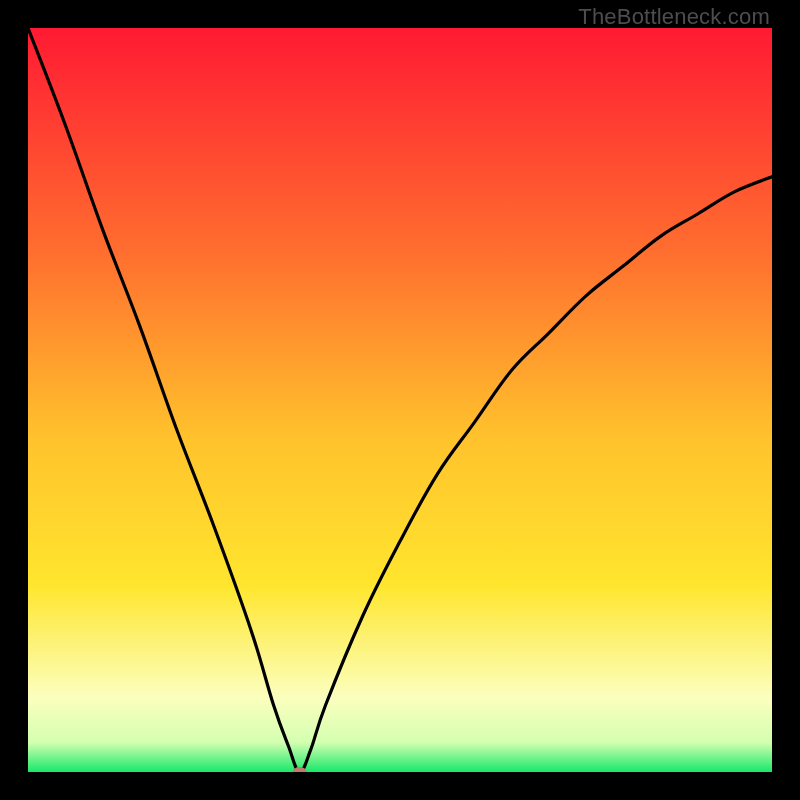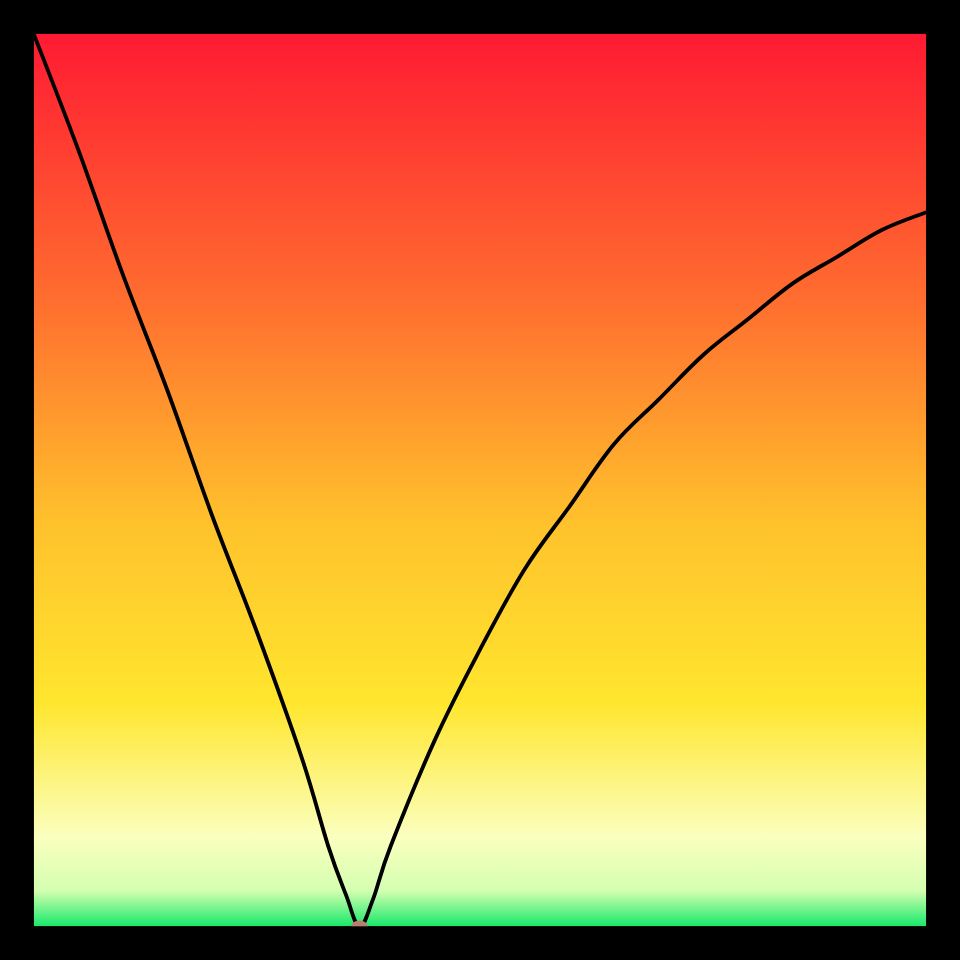--- a/index.html
+++ b/index.html
@@ -72,14 +72,15 @@
       <rect x="0" y="0" width="744" height="744" fill="url(#bg)"></rect>
     </svg>
 
     <svg class="curve-svg" viewBox="0 0 744 744" preserveAspectRatio="none">
       <path id="curve-path" d="M 0 0 C 6.696000000000001 17.409600000000005, 23.808 60.56160000000003, 37.2 96.72000000000003 C 50.592000000000006 132.87840000000003, 61.00800000000001 164.7216, 74.4 200.88 C 87.792 237.0384, 98.208 261.4416, 111.6 297.6 C 124.99199999999999 333.75840000000005, 135.40800000000002 365.60159999999996, 148.8 401.76 C 162.192 437.9184, 172.608 462.3216, 186 498.48 C 199.392 534.6384, 212.48639999999997 570.4992, 223.2 602.64 C 233.9136 634.7808, 238.824 656.2823999999999, 245.52 677.04 C 252.216 697.7976, 255.7128 705.9072, 260.4 717.96 C 265.0872 730.0128000000001, 267.5424 743.3304, 271.56 744 C 275.5776 744.6696, 278.0328 733.7328, 282.72 721.68 C 287.40720000000005 709.6271999999999, 288.22560000000004 701.1456, 297.6 677.04 C 306.9744 652.9344, 321.408 617.2224, 334.8 587.76 C 348.192 558.2976, 358.608 538.8048, 372 513.36 C 385.392 487.9152, 395.80800000000005 467.8272, 409.20000000000005 446.4 C 422.59200000000004 424.97279999999995, 433.008 413.0688, 446.4 394.32 C 459.792 375.5712, 470.208 358.31039999999996, 483.6 342.23999999999995 C 496.992 326.16959999999995, 507.40799999999996 318.432, 520.8 305.04 C 534.192 291.648, 544.608 279.89279999999997, 558 267.84 C 571.392 255.78719999999996, 581.808 248.79359999999997, 595.2 238.07999999999998 C 608.5920000000001 227.3664, 619.008 217.69440000000006, 632.4 208.32000000000005 C 645.7919999999999 198.94560000000004, 656.2080000000001 194.03520000000003, 669.6 186 C 682.992 177.96479999999997, 693.4079999999999 170.37599999999995, 706.8 163.67999999999995 C 720.192 156.98399999999995, 737.304 151.47839999999997, 744 148.79999999999995" fill="none" stroke="#000000" stroke-width="3.2" stroke-linecap="round" stroke-linejoin="round"></path>
       <ellipse id="marker" cx="271.56" cy="744" rx="7" ry="5" fill="#c17a6e"></ellipse>
     </svg>
 
   </div>
 
+  <div class="watermark">TheBottleneck.com</div>
 
 </div>
 
 </body></html>

